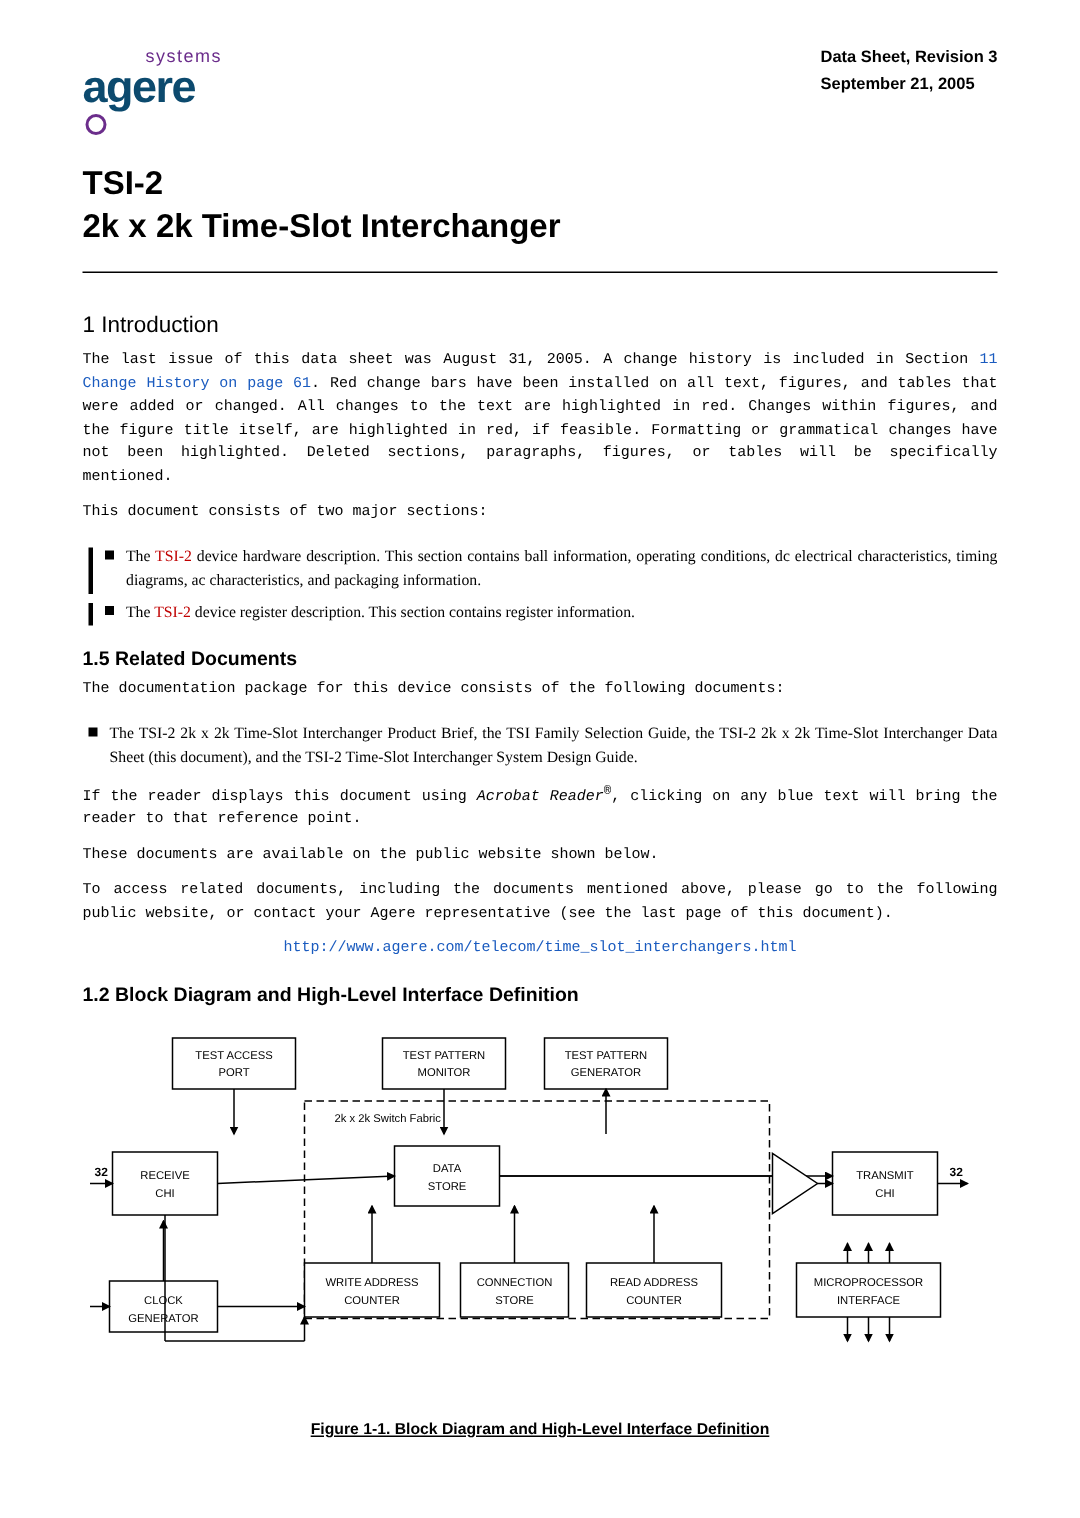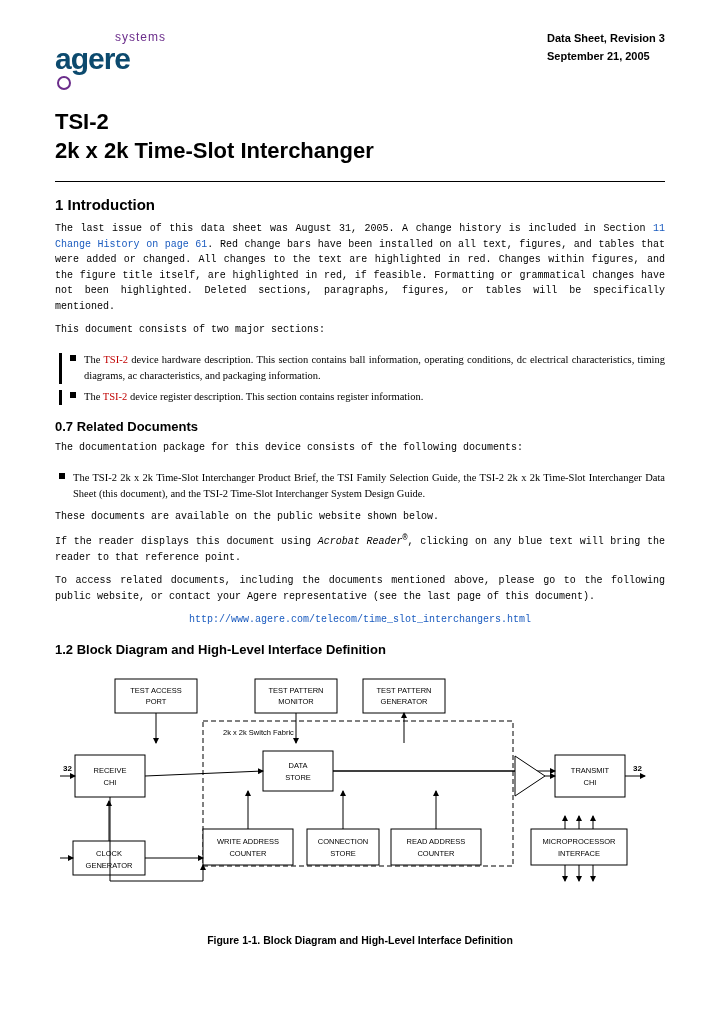--- a/index.html
+++ b/index.html
@@ -52,23 +52,23 @@
       margin-bottom: 16px;
     }
     .doc-title-main {
       font-size: 22px;
       font-weight: bold;
       line-height: 1.3;
     }
     
     .section-heading {
       font-size: 15px;
-      font-weight: bold;
+      font-weight: normal;
       margin-bottom: 8px;
-      margin-top: 14px;
+      margin-top: 26px;
     }
     .subsection-heading {
       font-size: 13px;
       font-weight: bold;
       margin-bottom: 6px;
       margin-top: 14px;
     }
     
     .body-text {
       font-size: 10px;
@@ -121,30 +121,31 @@
       margin: 14px 0 8px 0;
       display: flex;
       flex-direction: column;
       align-items: center;
     }
     .fig-caption {
       font-size: 10.5px;
       font-weight: bold;
       text-align: center;
       margin-top: 8px;
+      text-decoration: underline;
     }
   </style>
 </head>
 <body>
 
 <div class="page">
 
   <div class="header">
     <div class="logo-area">
-      <div style="font-size:12px;color:#6b2d8b;margin-left:60px;letter-spacing:1px;">systems</div>
+      <div style="font-size:12px;color:#6b2d8b;margin-left:42px;letter-spacing:1px;">systems</div>
       <div style="display:flex;align-items:flex-end;gap:0;">
         <span style="font-size:30px;font-weight:bold;color:#0c4a6e;letter-spacing:-1px;line-height:1;font-family:Arial,sans-serif;">agere</span>
       </div>
       <div class="logo-circle"></div>
     </div>
     <div class="header-right">
       <div>Data Sheet, Revision 3</div>
       <div>September 21, 2005</div>
     </div>
   </div>
@@ -177,32 +178,32 @@
       <div class="bullet-item">
         <div class="bullet-bar"></div>
         <div class="bullet-square"></div>
         <div class="bullet-text">
           <span>The </span><span class="link-red">TSI-2</span><span> device register description. This section contains register information.</span>
         </div>
       </div>
     </div>
 
     <div>
-      <div class="subsection-heading">0.7 Related Documents</div>
+      <div class="subsection-heading">1.5 Related Documents</div>
       <p class="body-text">The documentation package for this device consists of the following documents:</p>
       <div class="bullet-list">
         <div class="bullet-item">
           <div class="bullet-square"></div>
           <div class="bullet-text">The TSI-2 2k x 2k Time-Slot Interchanger Product Brief, the TSI Family Selection Guide, the TSI-2 2k x 2k Time-Slot Interchanger Data Sheet (this document), and the TSI-2 Time-Slot Interchanger System Design Guide.</div>
         </div>
       </div>
-      <p class="body-text">These documents are available on the public website shown below.</p>
       <p class="body-text">
         <span>If the reader displays this document using </span><em>Acrobat Reader</em><sup>®</sup><span>, clicking on any blue text will bring the reader to that reference point.</span>
       </p>
+      <p class="body-text">These documents are available on the public website shown below.</p>
       <p class="body-text">To access related documents, including the documents mentioned above, please go to the following public website, or contact your Agere representative (see the last page of this document).</p>
       <p class="body-text" style="text-align:center;">
         <a class="link-blue" href="#">http://www.agere.com/telecom/time_slot_interchangers.html</a>
       </p>
     </div>
 
     <div>
       <div class="subsection-heading">1.2 Block Diagram and High-Level Interface Definition</div>
 
       <div class="diagram-container">

